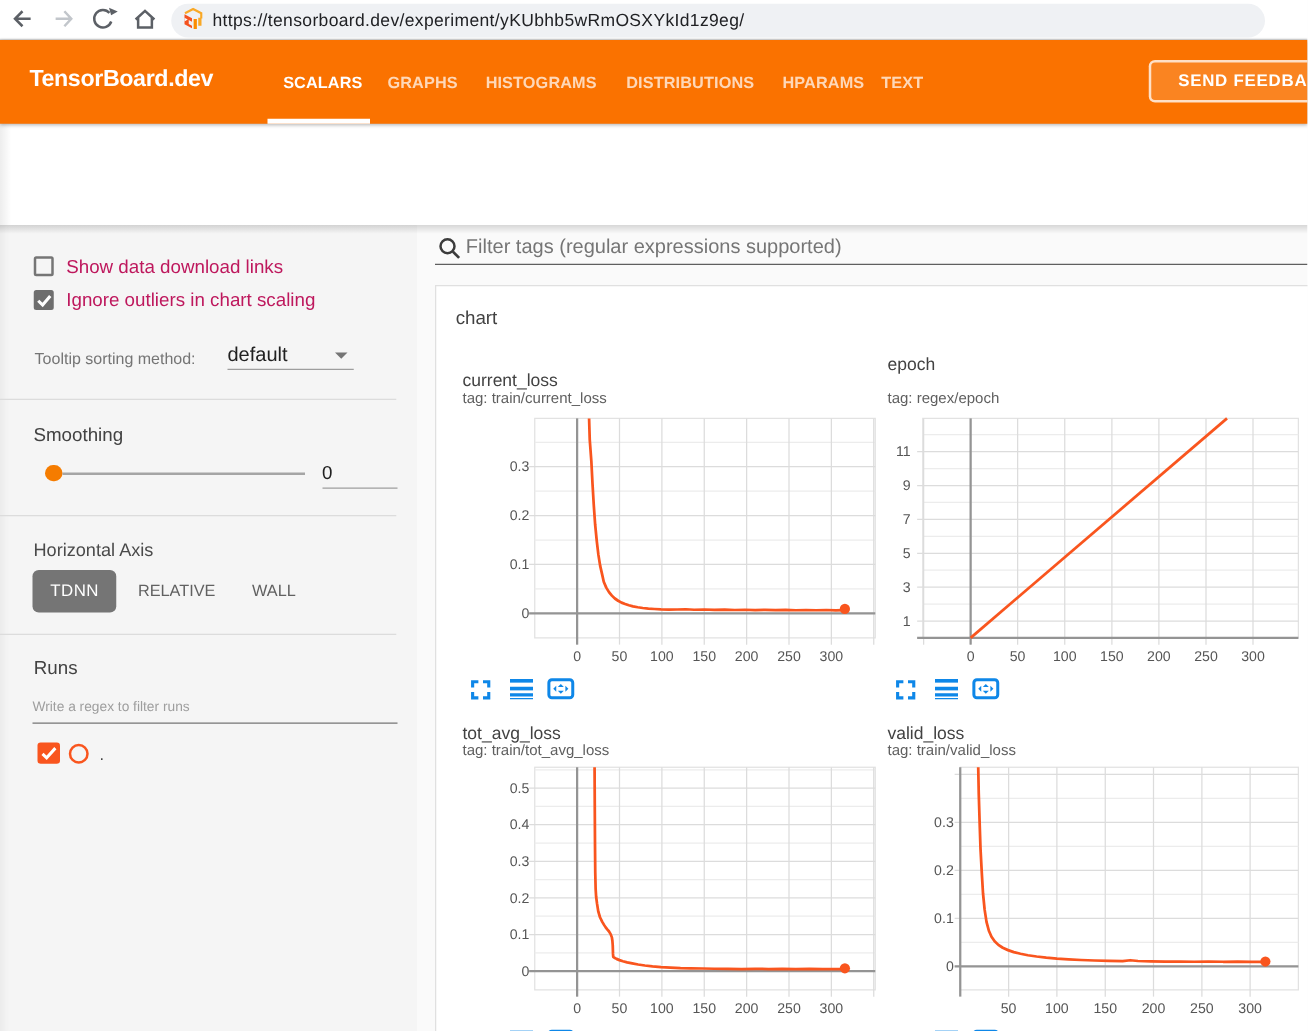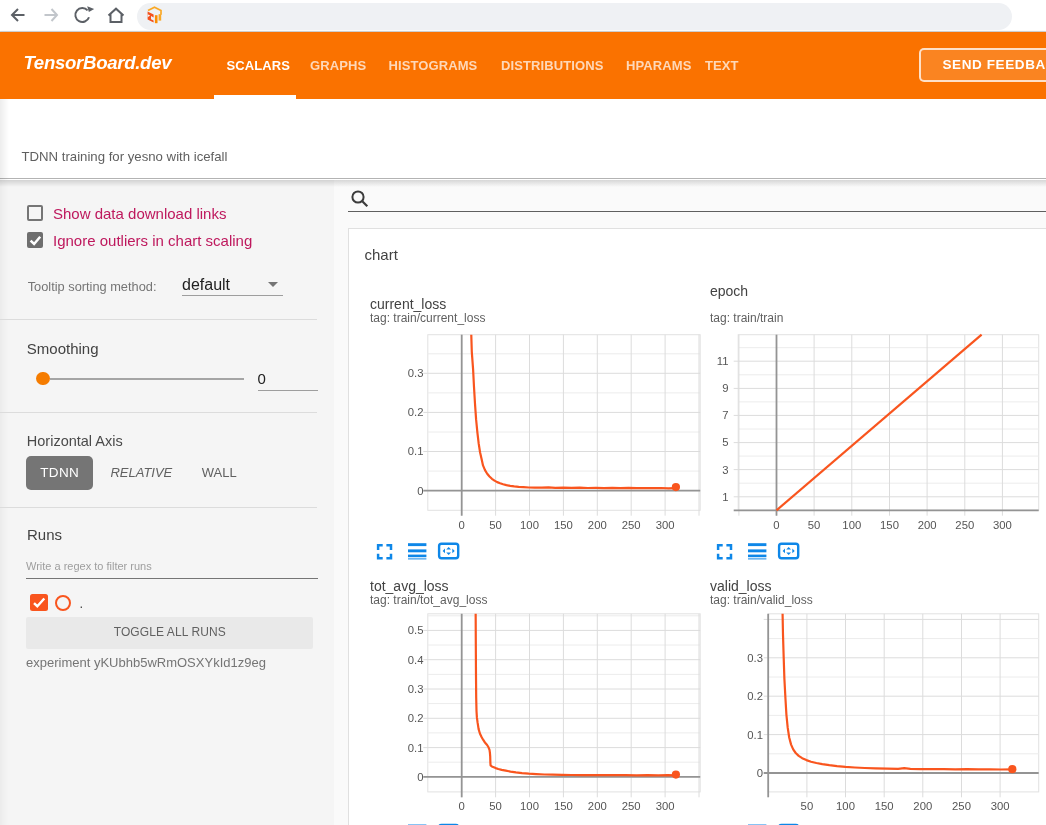--- a/index.html
+++ b/index.html
@@ -8,21 +8,21 @@
 
 #chrome { position:absolute; left:0; top:0; width:1046px; height:32px; background:#fff;
   border-bottom:1px solid #d8d8d8; }
 #pill { position:absolute; left:137px; top:3px; width:875px; height:27px; border-radius:14px;
   background:#eff1f4; }
 #url { position:absolute; left:170px; top:8px; font-size:14px; color:#202124; letter-spacing:0.28px;}
 
 
 #appbar { position:absolute; left:0; top:32px; width:1046px; height:66.5px; background:#fa7200;
   box-shadow:0 1px 3px rgba(0,0,0,0.3); }
-#logo { position:absolute; left:23.5px; top:20px; font-size:18.6px; font-weight:700; color:#fff; letter-spacing:-0.3px;font-style:italic;}
+#logo { position:absolute; left:23.5px; top:20px; font-size:18.6px; font-weight:700; color:#fff; letter-spacing:-0.3px;}
 .tab { position:absolute; top:26px; font-size:13px; font-weight:700; letter-spacing:0.1px;
   color:rgba(255,255,255,0.72); }
 .tab.on { color:#fff;text-align:center; }
 #scal-ul { position:absolute; left:213.8px; top:63px; width:82.5px; height:3.5px; background:#fff; }
 #fbbtn { position:absolute; left:918.5px; top:16.2px; width:164px; height:33.5px; border:2px solid rgba(255,255,255,0.75);
   border-radius:5px; background:rgba(255,255,255,0.13); color:#fff; font-size:13.5px; font-weight:700;
   letter-spacing:0.6px; line-height:30px; padding-left:22px; }
 
 
 #infobar { position:absolute; left:0; top:98.5px; width:1046px; height:80px; background:#fff;
@@ -91,37 +91,35 @@
       </g>
     </svg>
     <div id="pill"></div>
     <svg width="17" height="18" style="position:absolute;left:146px;top:6px" viewBox="0 0 17 18">
       <path d="M 2 4.6 L 8.5 1.2 L 15 4.6 L 15 8.8" fill="none" stroke="#f9a825" stroke-width="1.7"></path>
       <path d="M 1.6 5.4 L 7.6 8.6 L 7.6 11.4 L 5 10 L 5 13.2 L 7.6 14.6 L 7.6 16.6 L 1.6 13.4 Z" fill="#f4511e"></path>
       <path d="M 1.6 8.2 L 4.2 9.6 L 1.6 11.2 Z" fill="#f5f6f8"></path>
       <rect x="8.9" y="9.2" width="2.6" height="8" fill="#fb8c00"></rect>
       <rect x="12.6" y="8.2" width="2.6" height="6.4" fill="#f9a825"></rect>
     </svg>
+    <div id="url">https://tensorboard.dev/experiment/yKUbhb5wRmOSXYkId1z9eg/</div>
   </div>
 
   <div id="appbar">
     <div id="logo">TensorBoard.dev</div>
     <div class="tab on" style="left:226.5px">SCALARS</div>
     <div class="tab" style="left:310px">GRAPHS</div>
     <div class="tab" style="left:388.5px">HISTOGRAMS</div>
     <div class="tab" style="left:501px">DISTRIBUTIONS</div>
     <div class="tab" style="left:626px">HPARAMS</div>
     <div class="tab" style="left:705px">TEXT</div>
     <div id="scal-ul"></div>
     <div id="fbbtn">SEND FEEDBACK</div>
   </div>
 
-  <div id="infobar">
-      <span>TDNN training for yesno with icefall</span>
-    </div>
 
   <div id="side"></div>
   <div id="leftshadow"></div>
   <div id="main"></div>
   <div id="topshadow"></div>
 
   <div class="cbx" style="left:27.2px; top:204.5px;"></div>
   <div class="slabel" style="left:53px; top:204.5px;">Show data download links</div>
   <div class="cbx filled" style="left:27.2px; top:231.7px;">
     <svg width="16" height="16" viewBox="0 0 16 16" style="position:absolute;left:-2px;top:-2px">
@@ -135,48 +133,47 @@
   <div id="tt-arrow"></div>
   <div class="divider" style="top:318.5px"></div>
   <div class="slabel" style="left:26.8px; top:340px; color:#424242;">Smoothing</div>
   <div id="smooth-knob"></div>
   <div id="smooth-track"></div>
   <div id="smooth-val">0</div>
   <div id="smooth-ul"></div>
   <div class="divider" style="top:411.7px"></div>
   <div class="glabel" style="left:26.8px; top:433px; color:#4a4a4a; font-size:14.5px;">Horizontal Axis</div>
   <div id="stepbtn">TDNN</div>
-  <div class="flatbtn" style="left:110.4px;font-style:italic;">RELATIVE</div>
+  <div class="flatbtn" style="left:110.4px;">RELATIVE</div>
   <div class="flatbtn" style="left:201.7px;">WALL</div>
   <div class="divider" style="top:506.7px"></div>
   <div class="slabel" style="left:27px; top:525.5px; color:#424242;">Runs</div>
   <div id="regex-ph">Write a regex to filter runs</div>
   <div id="regex-ul"></div>
   <div id="run-cb">
     <svg width="18" height="17.6" viewBox="0 0 18 17.6" style="position:absolute;left:0;top:0">
       <path d="M 4 9.1 L 7.3 12.2 L 14.3 4.5" fill="none" stroke="#fff" stroke-width="2.4"></path>
     </svg>
   </div>
   <div id="run-circle"></div>
   <div id="run-name">.</div>
-  <div id="togglebtn">TOGGLE ALL RUNS</div>
-  <div id="exp-name">experiment yKUbhb5wRmOSXYkId1z9eg</div>
 
   <svg width="20" height="20" style="position:absolute;left:350px;top:189px" viewBox="0 0 20 20">
     <circle cx="8" cy="8" r="5.6" fill="none" stroke="#3c3c3c" stroke-width="2"></circle>
     <line x1="12.3" y1="12.3" x2="17.3" y2="17.3" stroke="#3c3c3c" stroke-width="2.2"></line>
   </svg>
+  <div id="search-ph">Filter tags (regular expressions supported)</div>
   <div id="search-ul"></div>
   <div id="card"></div>
   <div id="train-lbl">chart</div>
 
   <div class="ctitle" style="left:370px; top:295.5px;">current_loss</div>
   <div class="ctag" style="left:370px; top:311px;">tag: train/current_loss</div>
   <div class="ctitle" style="left:710px; top:283px;">epoch</div>
-  <div class="ctag" style="left:710px; top:311px;">tag: train/train</div>
+  <div class="ctag" style="left:710px; top:311px;">tag: regex/epoch</div>
   <div class="ctitle" style="left:370px; top:577.5px;">tot_avg_loss</div>
   <div class="ctag" style="left:370px; top:592.5px;">tag: train/tot_avg_loss</div>
   <div class="ctitle" style="left:710px; top:577.5px;">valid_loss</div>
   <div class="ctag" style="left:710px; top:592.5px;">tag: train/valid_loss</div>
 
   <svg id="plots" width="1046" height="825" viewBox="0 0 1046 825">
 <clipPath id="cp1">
         <rect x="426.8" y="334.7" width="278.4" height="181.6"></rect>
       </clipPath>
 <rect x="427.8" y="334.7" width="272.4" height="175.6" fill="none" stroke="#e2e2e2" stroke-width="1"></rect>

